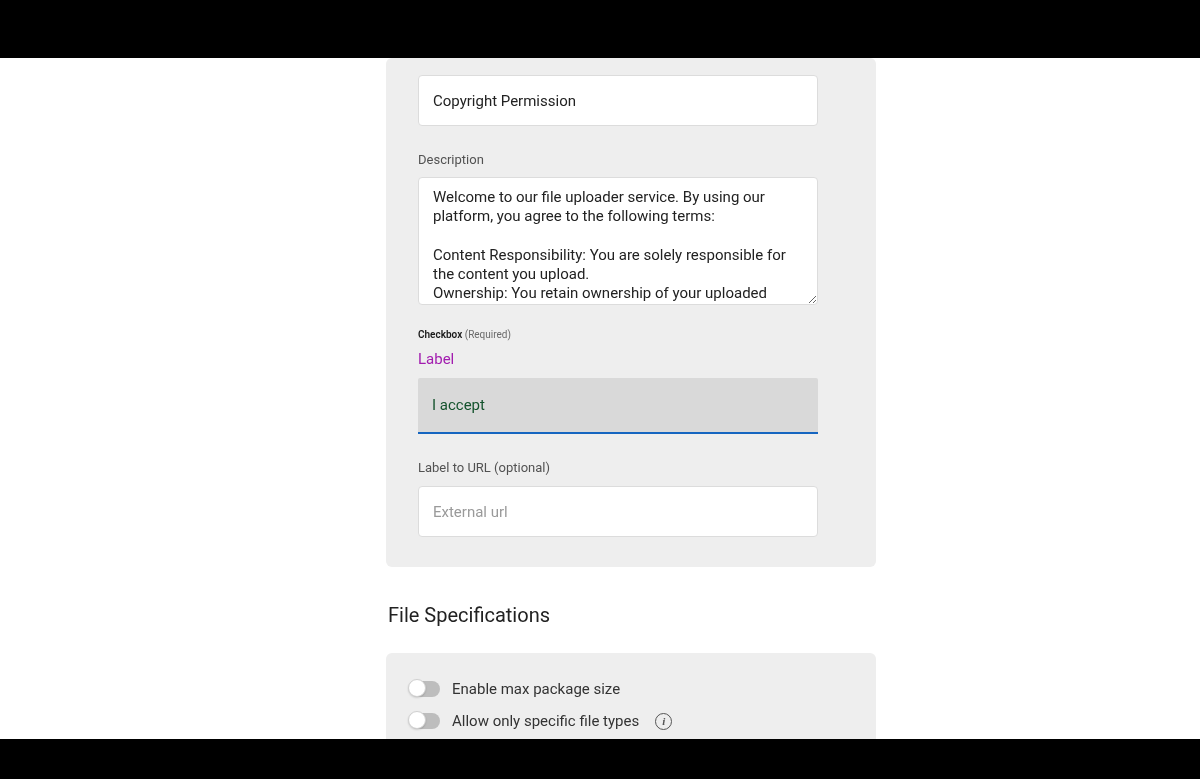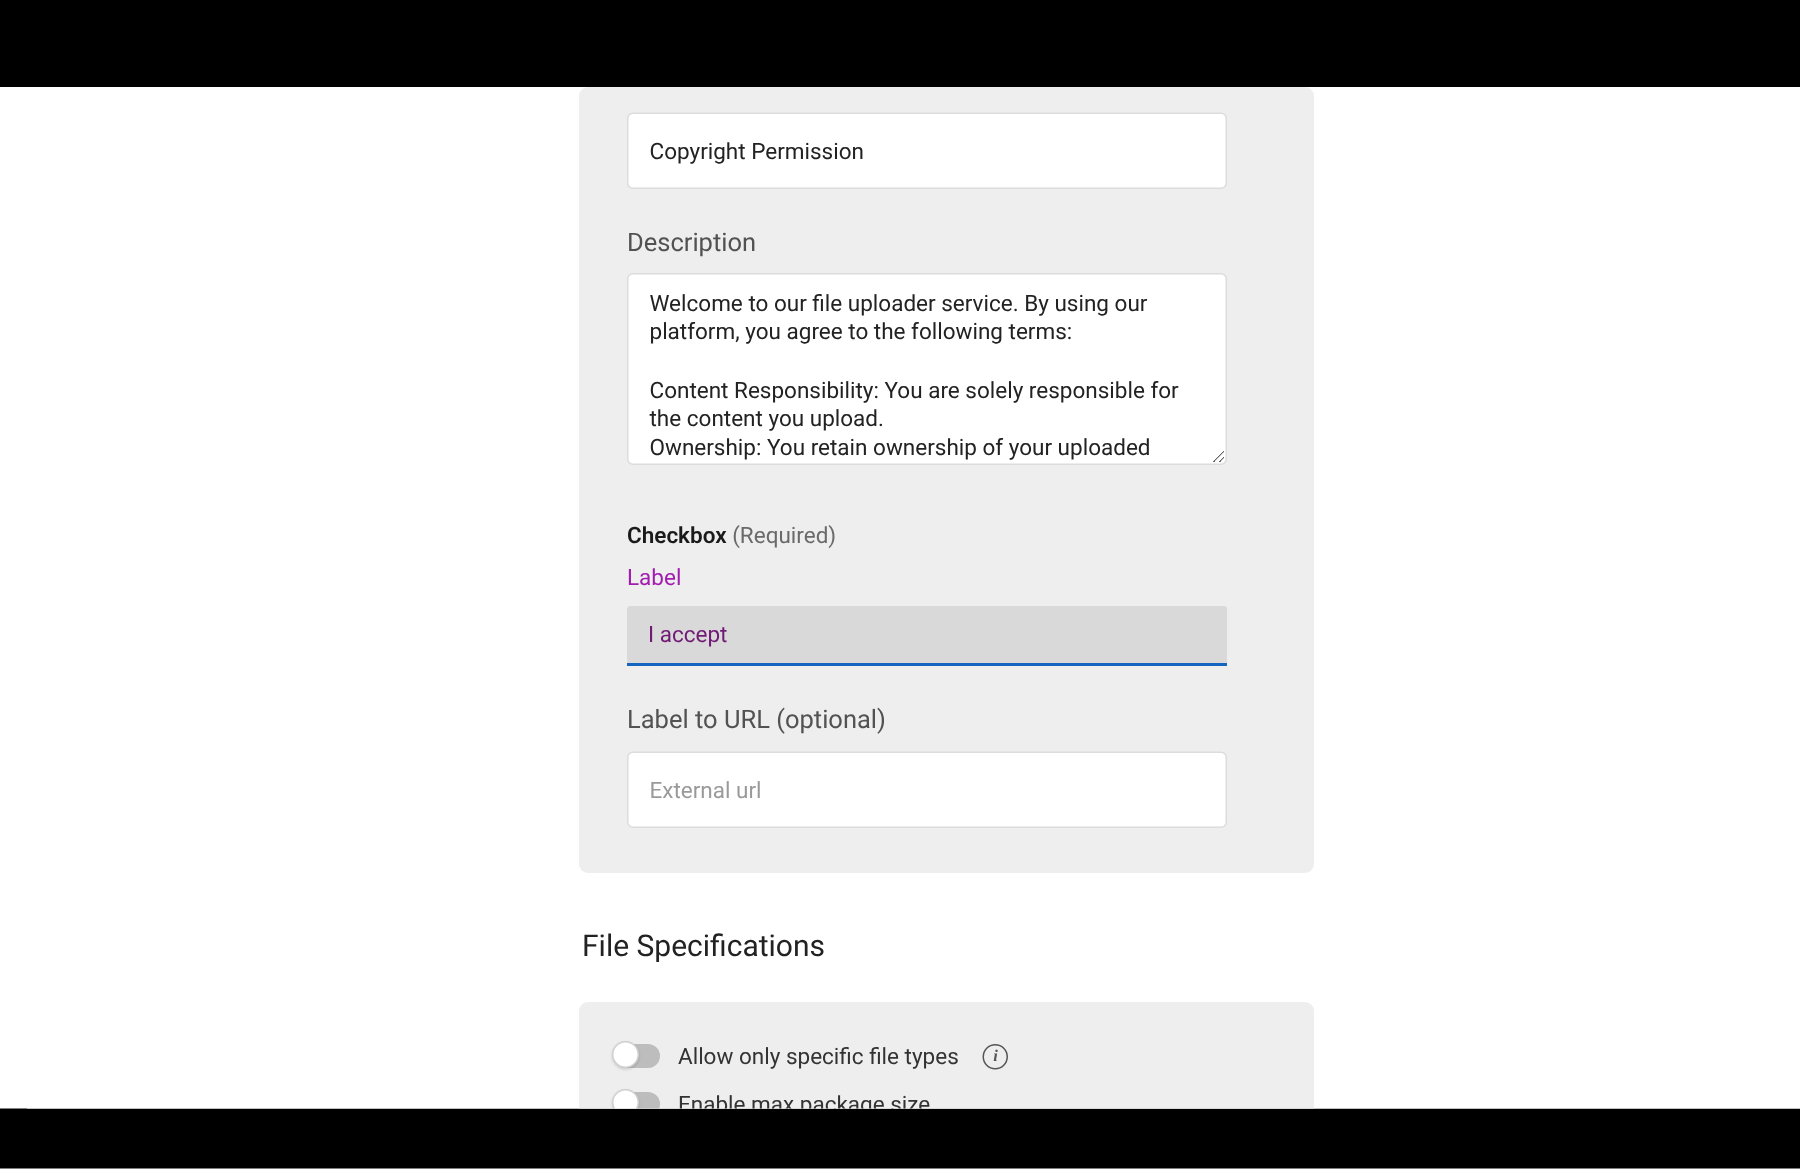--- a/index.html
+++ b/index.html
@@ -51,21 +51,21 @@
       border: 1px solid #dcdcdc;
       border-radius: 4px;
       padding: 0 14px;
       font-size: 15px;
       color: #222;
       font-family: inherit;
       outline: none;
       margin-top: 1px;
     }
     .field-label {
-      font-size: 17px;
+      font-size: 13px;
       color: #525252;
       margin-top: 26px;
       margin-bottom: 10px;
       display: block;
     }
     .textarea {
       width: 400px;
       height: 128px;
       background: #fff;
       border: 1px solid #dcdcdc;
@@ -73,45 +73,45 @@
       padding: 10px 14px;
       font-size: 15px;
       color: #222;
       font-family: inherit;
       line-height: 1.28;
       resize: both;
       outline: none;
       overflow: hidden;
     }
     .checkbox-heading {
-      font-size: 15px;
+      font-size: 10px;
       color: #1a1a1a;
-      margin-top: 34px;
+      margin-top: 20px;
       font-weight: 600;
     }
     .checkbox-heading .req {
       color: #6a6a6a;
       font-weight: 400;
     }
     .label-mini {
       font-size: 15px;
       color: #a21caf;
       margin-top: 10px;
       margin-bottom: 10px;
       display: block;
     }
     .focused-input {
       width: 400px;
-      height: 40px;
+      height: 56px;
       background: #d9d9d9;
       border: none;
       border-bottom: 2px solid #1565c0;
       padding: 0 14px;
       font-size: 15px;
-      color: #701a75;
+      color: #14532d;
       font-family: inherit;
       outline: none;
       border-radius: 2px 2px 0 0;
     }
     .section-title {
       font-size: 20px;
       font-weight: 400;
       color: #222;
       margin-bottom: 26px;
       margin-left: 2px;
@@ -206,29 +206,29 @@
 
       <div>
         <div class="section-title">File Specifications</div>
 
         <div class="spec-card">
 
           <div class="toggle-row">
             <div class="toggle">
               <div class="toggle-knob"></div>
             </div>
-            <span class="toggle-label">Allow only specific file types</span>
-            <span class="info-icon">i</span>
+            <span class="toggle-label">Enable max package size</span>
           </div>
 
           <div class="toggle-row">
             <div class="toggle">
               <div class="toggle-knob"></div>
             </div>
-            <span class="toggle-label">Enable max package size</span>
+            <span class="toggle-label">Allow only specific file types</span>
+            <span class="info-icon">i</span>
           </div>
 
         </div>
       </div>
 
     </div>
   </div>
 </div>
 
 </body></html>

